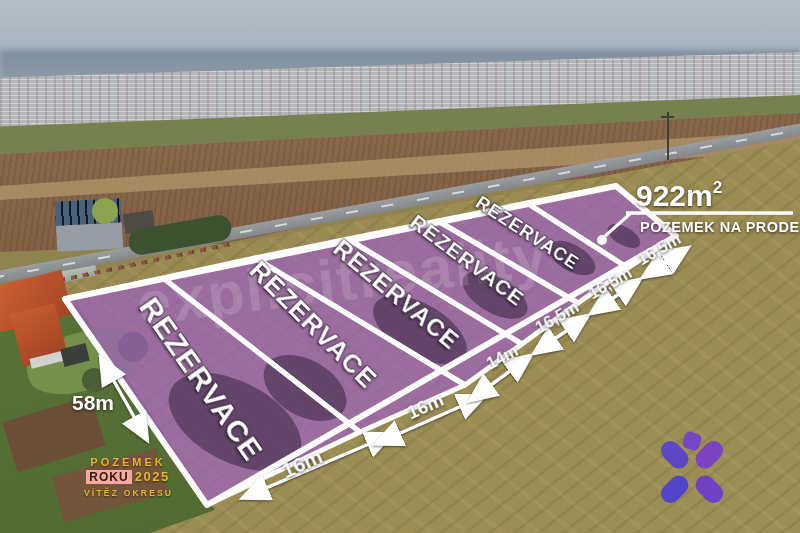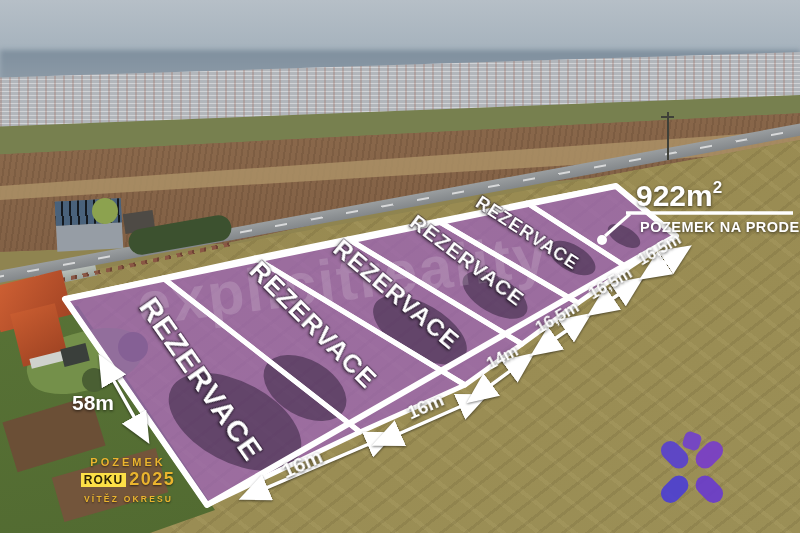--- a/index.html
+++ b/index.html
@@ -69,23 +69,23 @@
   .svgtxt{font-family:"Liberation Sans",sans-serif;font-weight:bold;fill:#fff;}
   .sh{filter:drop-shadow(0 1.5px 1.5px rgba(0,0,0,.65));}
   .rez{paint-order:stroke;stroke:rgba(30,15,40,.5);stroke-width:1.5px;letter-spacing:1px;}
   .arrow{stroke:#fff;stroke-width:3.5;filter:drop-shadow(0 1px 1px rgba(0,0,0,.5));}
   
   .badge{left:84px;top:456px;width:88px;text-align:center;color:#eab42e;
          text-shadow:0 1px 2px rgba(0,0,0,.55);}
   .badge div{position:static;}
   .badge-l1{font-size:11px;font-weight:bold;letter-spacing:3px;}
   .badge-l2{margin-top:1px;display:flex;justify-content:center;align-items:center;gap:3px;}
-  .badge-box{position:static;background:#fde047;color:#2e2406;font-size:12px;font-weight:bold;
+  .badge-box{position:static;background:#fca5a5;color:#2e2406;font-size:12px;font-weight:bold;
              padding:0 3px;letter-spacing:1px;text-shadow:none;}
-  .badge-year{position:static;font-size:18px;font-weight:bold;letter-spacing:1.5px;}
+  .badge-year{position:static;font-size:13px;font-weight:bold;letter-spacing:1.5px;}
   .badge-l3{margin-top:4px;font-size:8.5px;font-weight:bold;letter-spacing:2.2px;white-space:nowrap;}
 </style>
 </head>
 <body>
 
 <div class="stage">
 
   <div class="sky"></div>
   <div class="hills"></div>
   <div class="town"></div>

